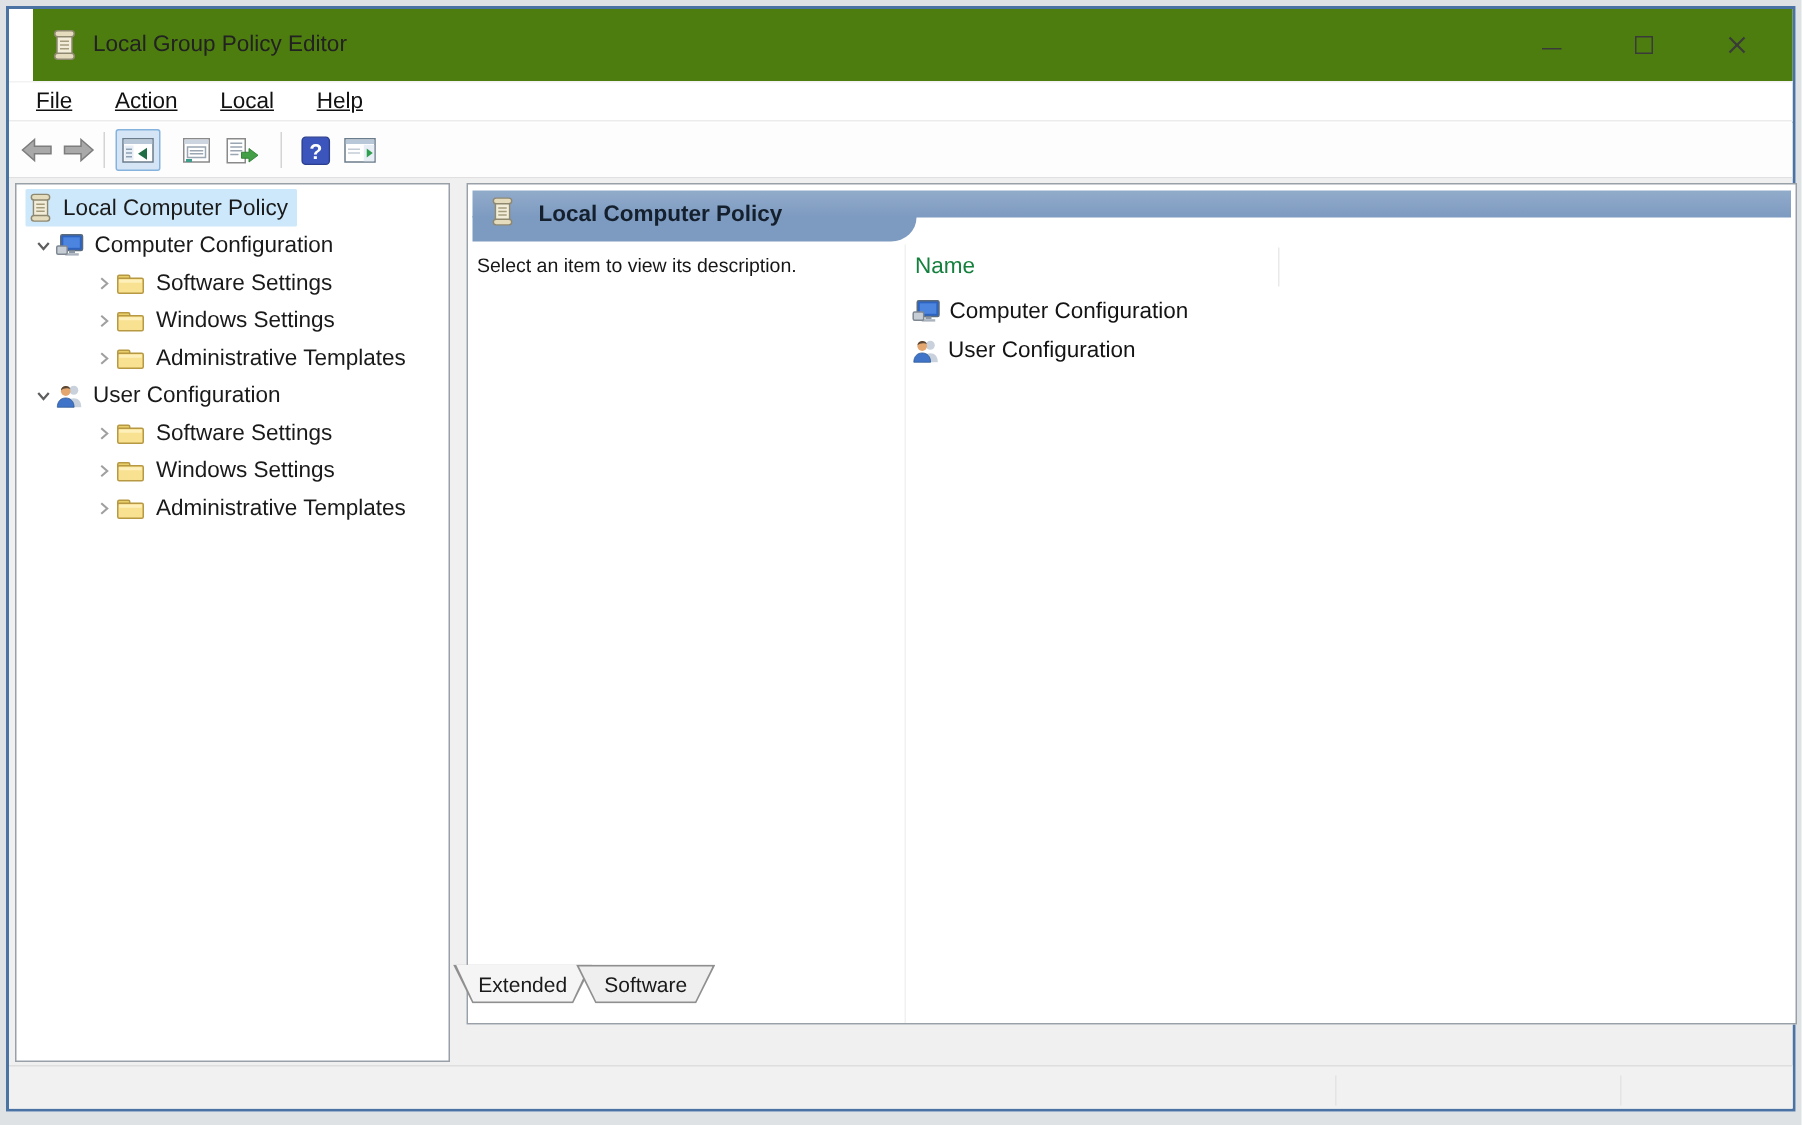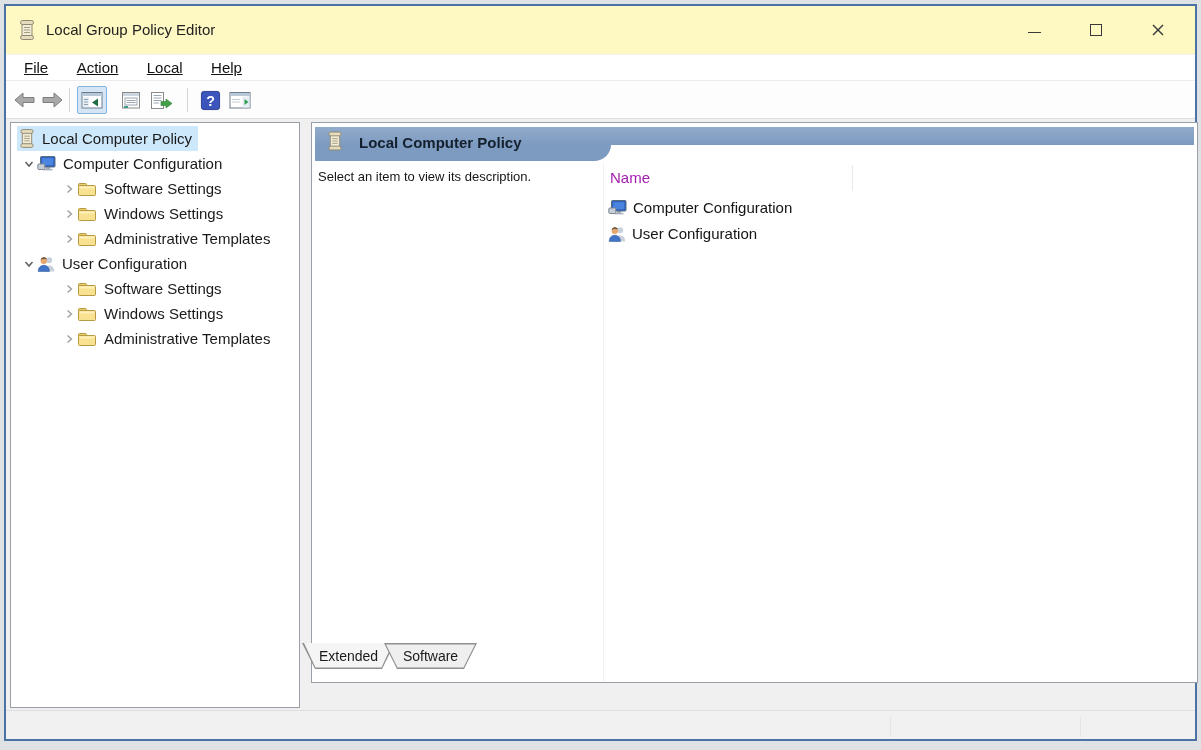--- a/index.html
+++ b/index.html
@@ -10,21 +10,21 @@
     position:relative;
     overflow:hidden;
     color:#1a1a1a;
   }
 
   
   .window {
     position:absolute; left:4px; top:4px; width:1193px; height:737px;
     background:#ffffff; border:2px solid #4a72a3;
   }
-  .titlebar { position:absolute; left:0; top:0; right:0; height:48px; background:#fef9c3; }
+  .titlebar { position:absolute; left:16px; top:0; right:0; height:48px; background:#4d7c0f; }
   .title-text { position:absolute; left:40px; top:0; height:48px; line-height:48px; font-size:15px; color:#222; }
   .app-icon { position:absolute; left:12px; top:13px; }
   .win-controls { position:absolute; right:6px; top:0; height:48px; display:flex; }
   .win-btn { width:62px; height:48px; display:flex; align-items:center; justify-content:center; }
   .glyph-min { width:13px; border-top:1.6px solid #3a3a3a; margin-top:4px; }
   .glyph-max { width:12px; height:12px; border:1.4px solid #3a3a3a; }
 
   
   .menubar { position:absolute; left:0; top:48px; right:0; height:27px; background:#fff; border-top:1px solid #f2f2f2; border-bottom:1px solid #ececec; }
   .menu-item { display:inline-block; height:26px; line-height:25px; padding:0 12px; font-size:15px; color:#111;text-decoration:underline; }
@@ -56,21 +56,21 @@
   
   .main-pane {
     position:absolute; left:305px; top:116px; width:887px; height:561px;
     background:#fff; border:1px solid #9aa0a8; overflow:hidden;
   }
   .banner { position:absolute; left:3px; right:3px; top:4px; height:18px; background:linear-gradient(180deg,#91abca,#7d9ac0); }
   .banner-tab { position:absolute; left:3px; top:21px; width:296px; height:17px; background:#7d9ac0; border-bottom-right-radius:17px 16px; }
   .banner-icon { position:absolute; left:15px; top:7px; z-index:3; }
   .banner-title { position:absolute; left:47px; top:4px; height:32px; line-height:32px; font-size:15px; font-weight:600; color:#14202e; z-index:3; }
   .desc-text { position:absolute; left:6px; top:46px; width:284px; font-size:13px; color:#161616; }
-  .col-header { position:absolute; left:298px; top:46px; font-size:15px; color:#a21caf; }
+  .col-header { position:absolute; left:298px; top:46px; font-size:15px; color:#15803d; }
   .col-sep { position:absolute; left:540px; top:42px; width:1px; height:26px; background:#e9e9e9; }
   .desc-sep { position:absolute; left:291px; top:40px; width:1px; bottom:0; background:#f1f1f1; }
   .list-row { position:absolute; left:296px; height:26px; display:flex; align-items:center; font-size:15px; color:#141414; }
   .list-row .node-icon { margin-right:6px; display:flex; align-items:center; }
 
   
   .tabstrip { position:absolute; left:296px; top:637px; height:27px; display:flex; }
   .tab { position:relative; width:93px; height:26px; }
   .tab + .tab { margin-left:-11px; }
   .tab .t-outer { position:absolute; inset:0; background:#8f8f8f;

